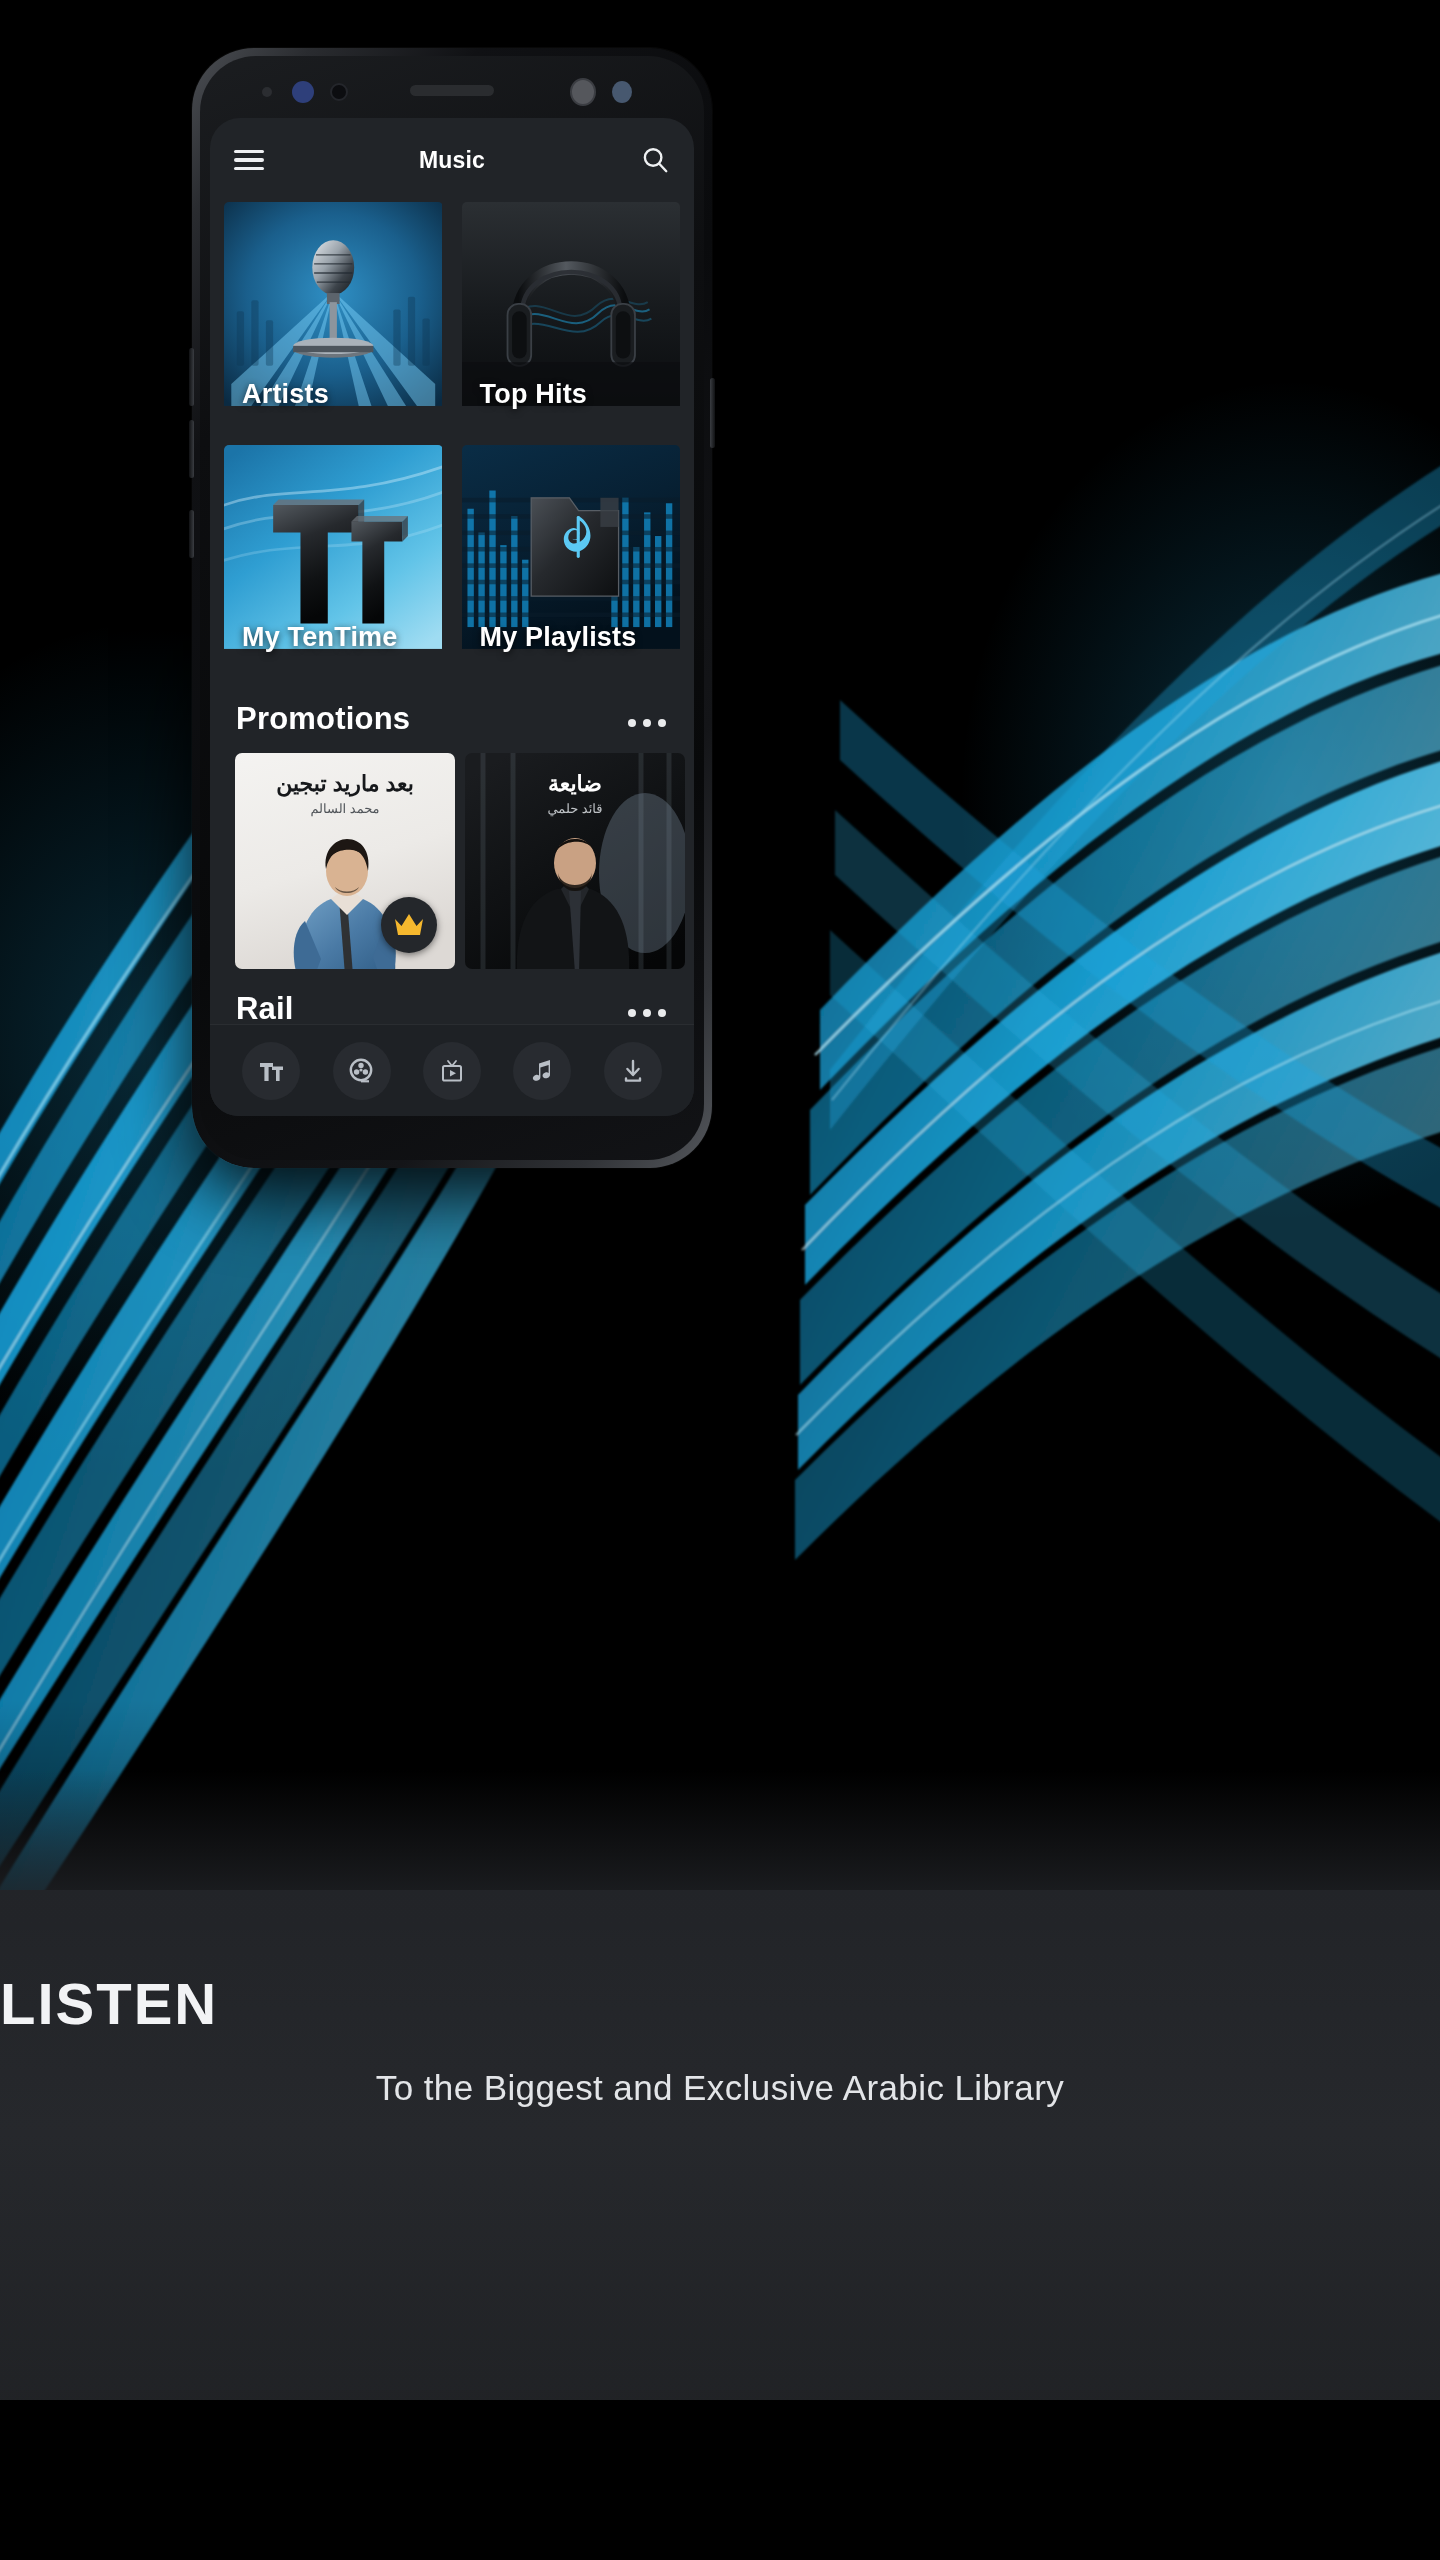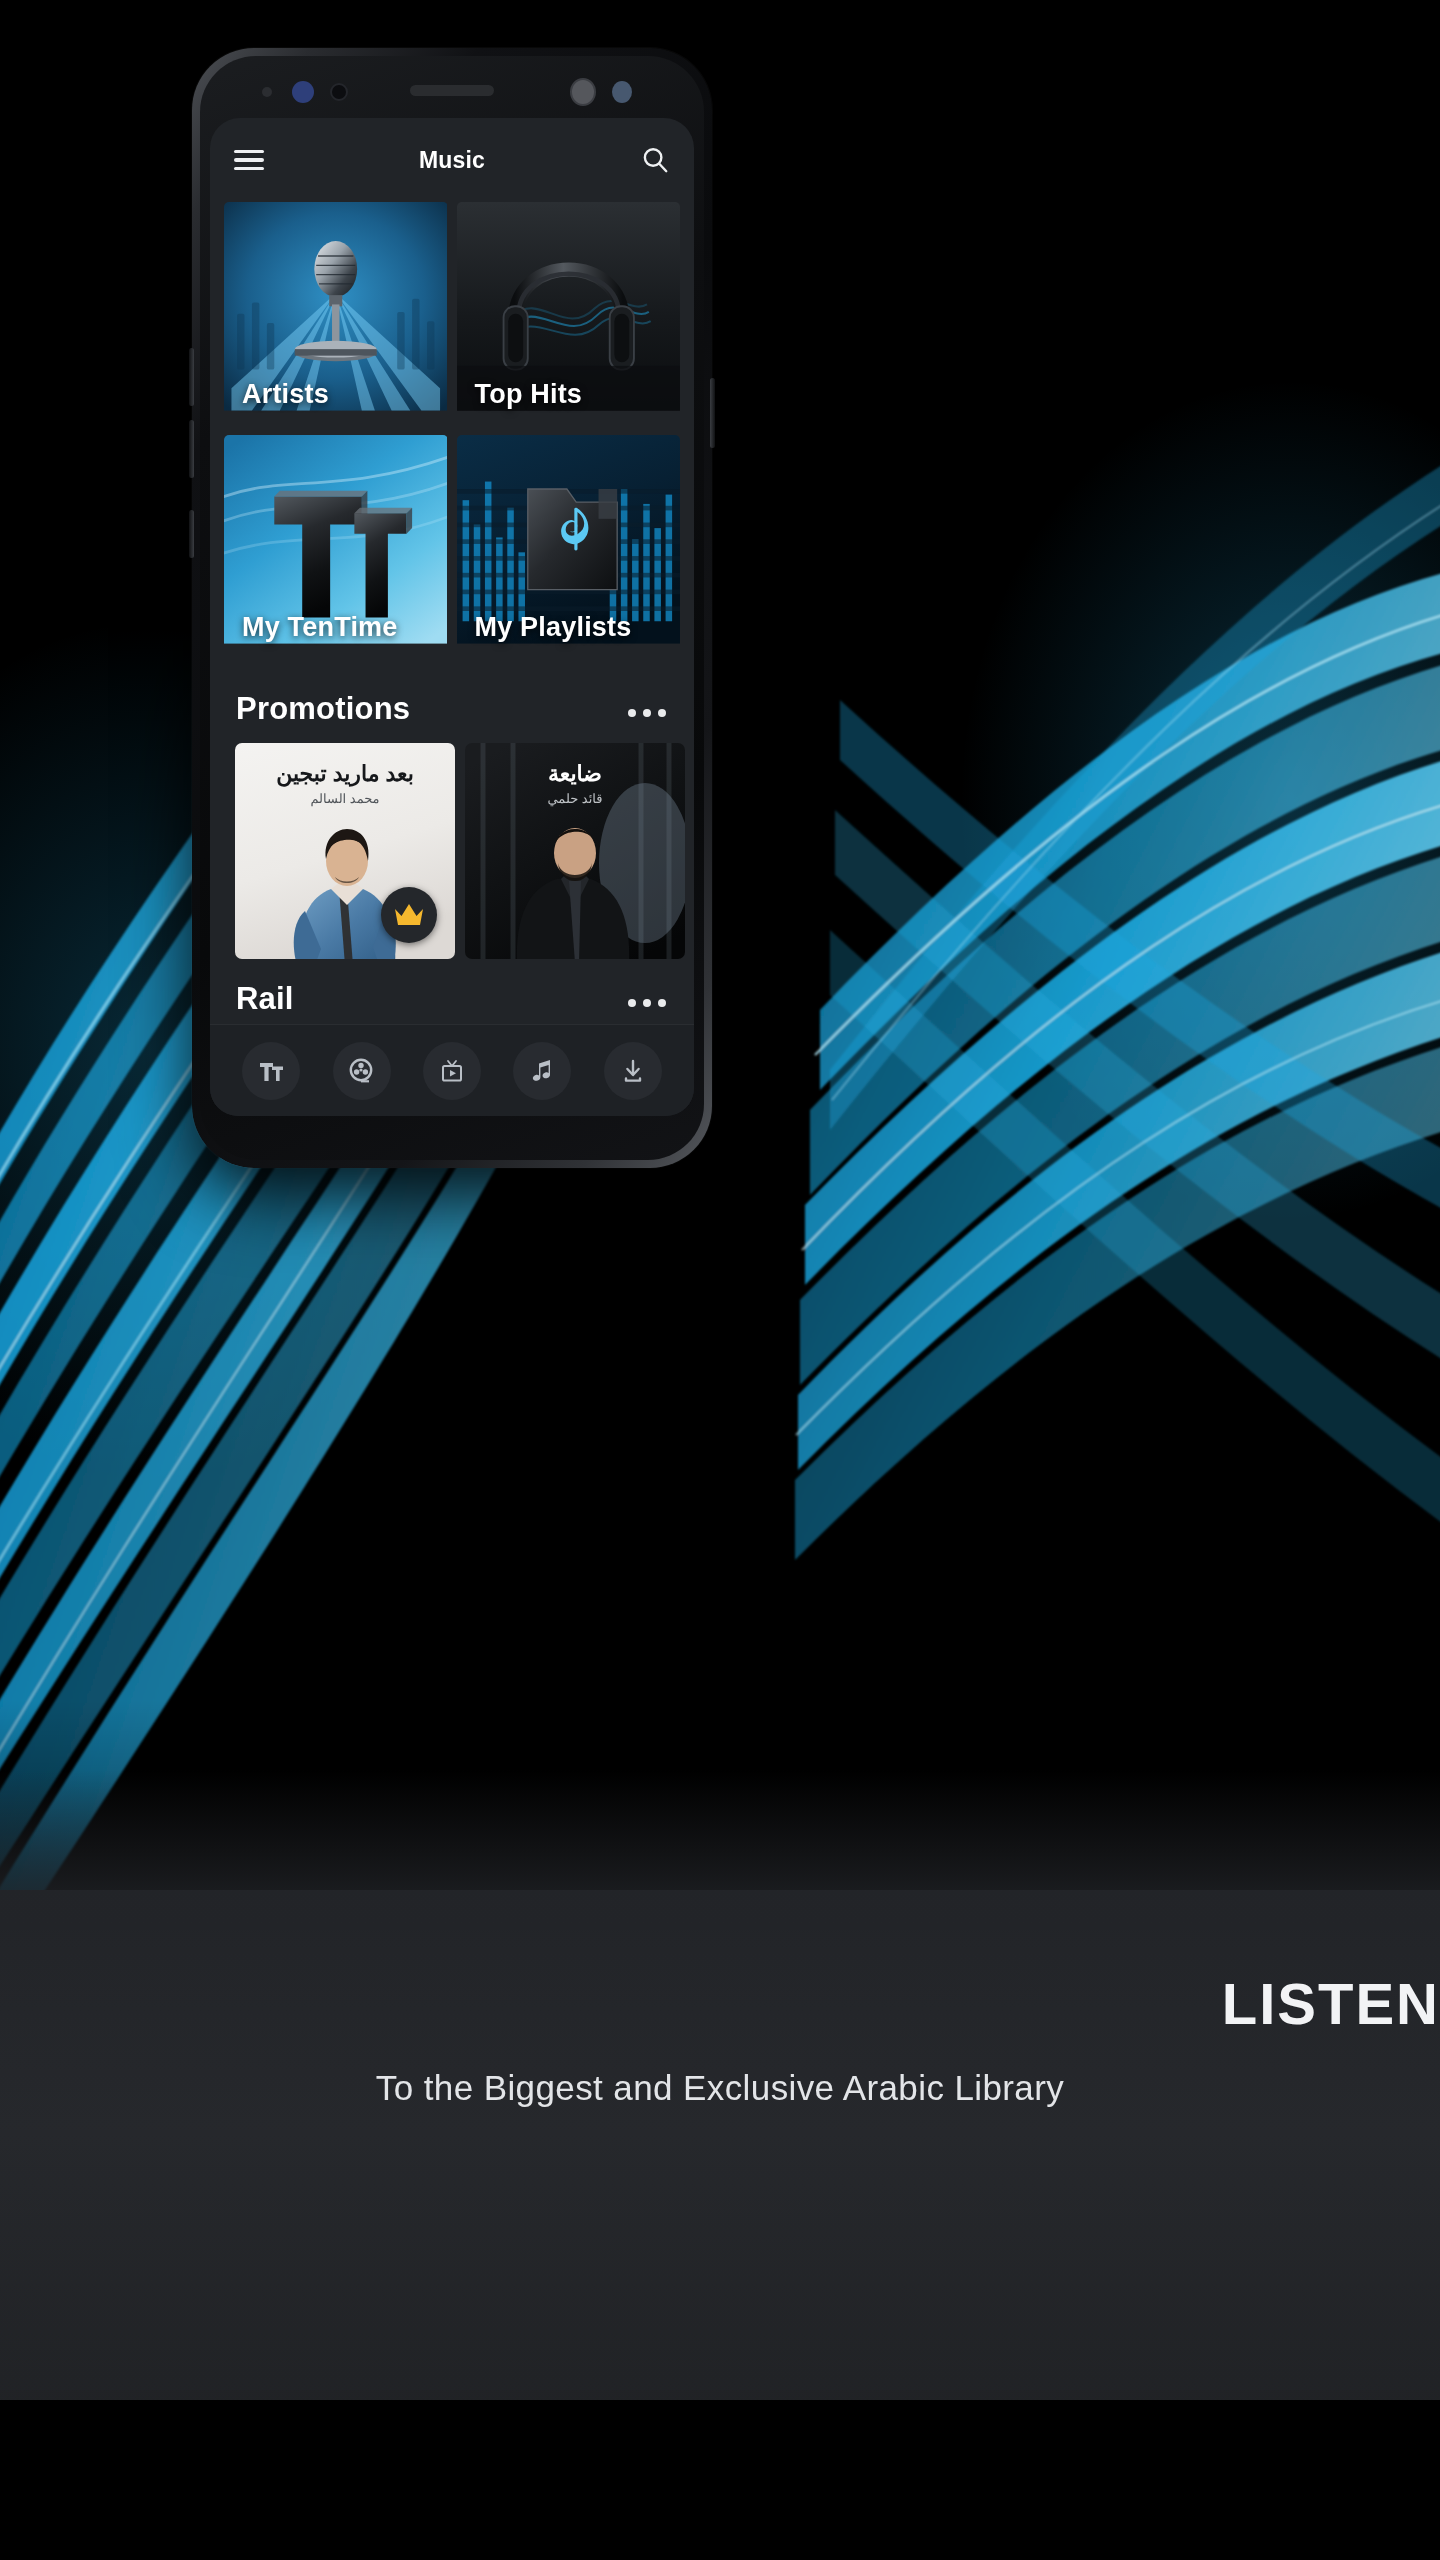--- a/index.html
+++ b/index.html
@@ -23,21 +23,21 @@
   .promo-panel {
     position:absolute; left:0; right:0; top:1890px; height:540px;
     background:linear-gradient(180deg,#222428 0%,#26282c 45%,#202225 100%);
   }
   .promo-panel:before{
     content:""; position:absolute; left:0; right:0; top:-120px; height:160px;
     background:linear-gradient(180deg,rgba(34,36,40,0) 0%,rgba(34,36,40,1) 100%);
   }
   .promo-title {
     position:absolute; left:0; right:0; top:80px;
-    text-align:right; color:#f2f3f5;
+    text-align:left; color:#f2f3f5;
     font-size:58px; font-weight:bold; letter-spacing:2px;
   }
   .promo-sub {
     position:absolute; left:0; right:0; top:178px;
     text-align:center; color:#e3e5e8;
     font-size:35px; font-weight:300; letter-spacing:.4px;
   }
   .bottom-black{
     position:absolute;left:0;right:0;top:2400px;height:160px;background:#000;
   }
@@ -91,21 +91,21 @@
     padding:0 24px;
   }
   .hamburger { width:30px; height:21px; display:flex; flex-direction:column;
                justify-content:space-between; cursor:pointer; }
   .hamburger span { display:block; height:3.4px; border-radius:2px; background:#eef0f2; }
   .app-title { color:#fff; font-size:23px; font-weight:bold; letter-spacing:.2px;
                position:absolute; left:0; right:0; text-align:center; pointer-events:none;}
   .search-ico { width:30px; height:30px; position:relative; z-index:2; }
 
   
-  .tiles { display:grid; grid-template-columns:1fr 1fr; gap:9px; padding:0 14px; }
+  .tiles { display:grid; grid-template-columns:1fr 1fr; gap:19px; padding:0 14px; }
   .tile {
     position:relative; height:224px; border-radius:5px; overflow:hidden;
     cursor:pointer;
   }
   .tile-label {
     position:absolute; left:18px; bottom:16px;
     color:#fff; font-size:27px; font-weight:bold;
     text-shadow:0 2px 7px rgba(0,0,0,.75);
     letter-spacing:.2px;
   }

